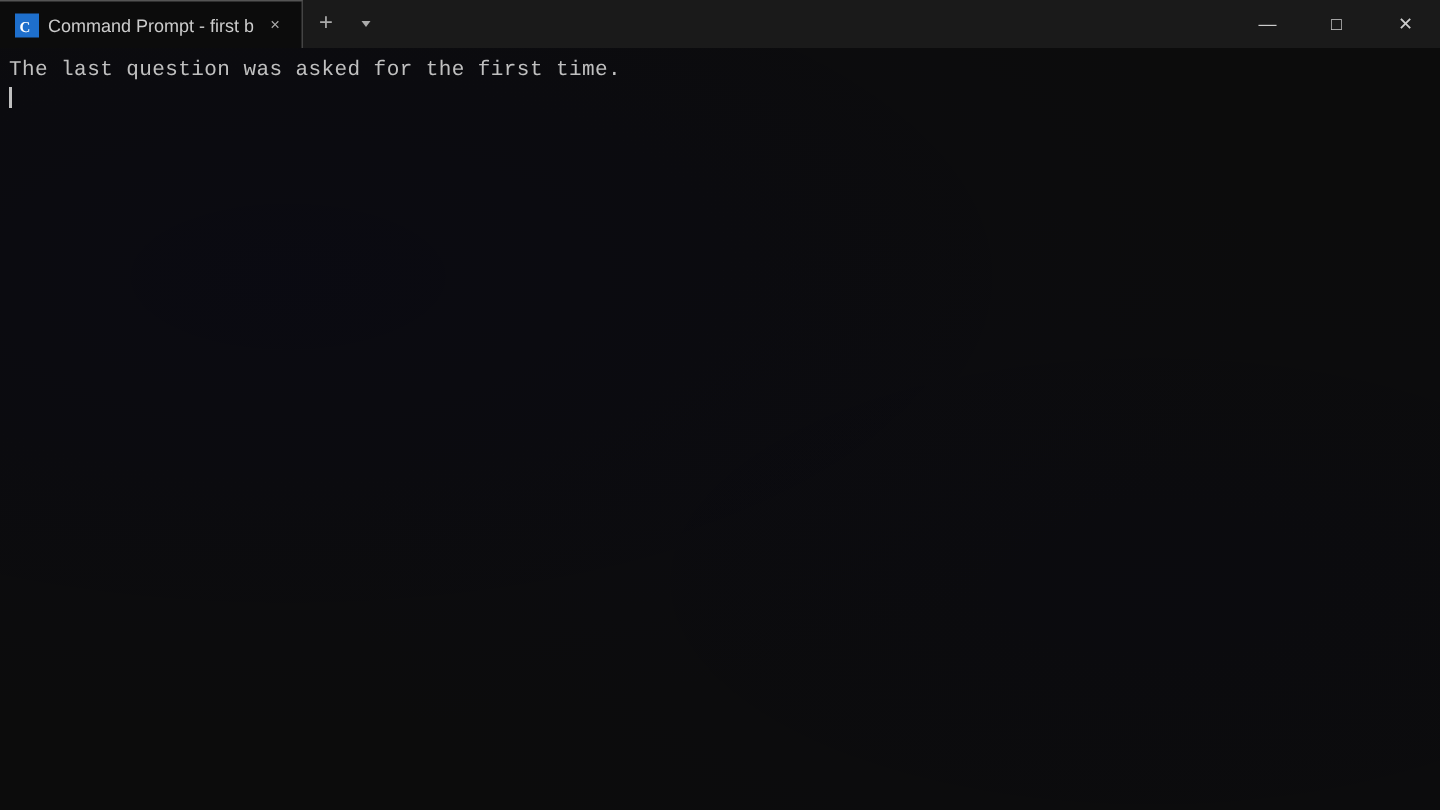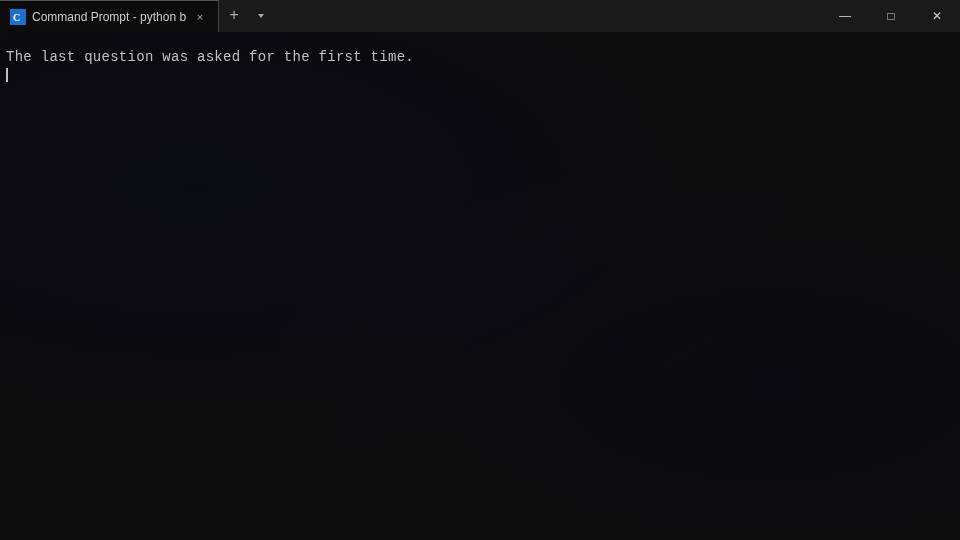--- a/index.html
+++ b/index.html
@@ -120,21 +120,21 @@
       color: #cccccc;
       font-size: 12px;
       cursor: pointer;
       font-family: 'Segoe UI', sans-serif;
     }
 
     .terminal-area {
       width: 100%;
       height: calc(540px - 32px);
       background: #0c0c0c;
-      padding: 16px 6px;
+      padding: 6px 6px;
       position: relative;
       
       background-image: 
         radial-gradient(ellipse at 20% 30%, rgba(0,0,50,0.15) 0%, transparent 60%),
         radial-gradient(ellipse at 80% 70%, rgba(0,0,40,0.1) 0%, transparent 50%);
     }
 
     .terminal-text {
       color: #c0c0c0;
       font-family: 'Consolas', 'Courier New', monospace;
@@ -169,21 +169,21 @@
 <div>
   <div class="title-bar">
     <div class="title-bar-left">
       <div class="tab">
         <div class="tab-icon">
           <svg width="14" height="14" viewBox="0 0 14 14" fill="none">
             <rect width="14" height="14" fill="#1e6fcc"></rect>
             <text x="2" y="11" font-size="10" fill="white" font-family="Consolas">C</text>
           </svg>
         </div>
-        <span class="tab-label">Command Prompt - python b</span>
+        <span class="tab-label">Command Prompt - first b</span>
         <span class="tab-close">×</span>
       </div>
       <div class="tab-add">+</div>
       <div class="tab-dropdown">
         <svg width="10" height="10" viewBox="0 0 10 10">
           <polygon points="2,3 8,3 5,7" fill="#aaa"></polygon>
         </svg>
       </div>
     </div>
     <div class="title-bar-controls">

